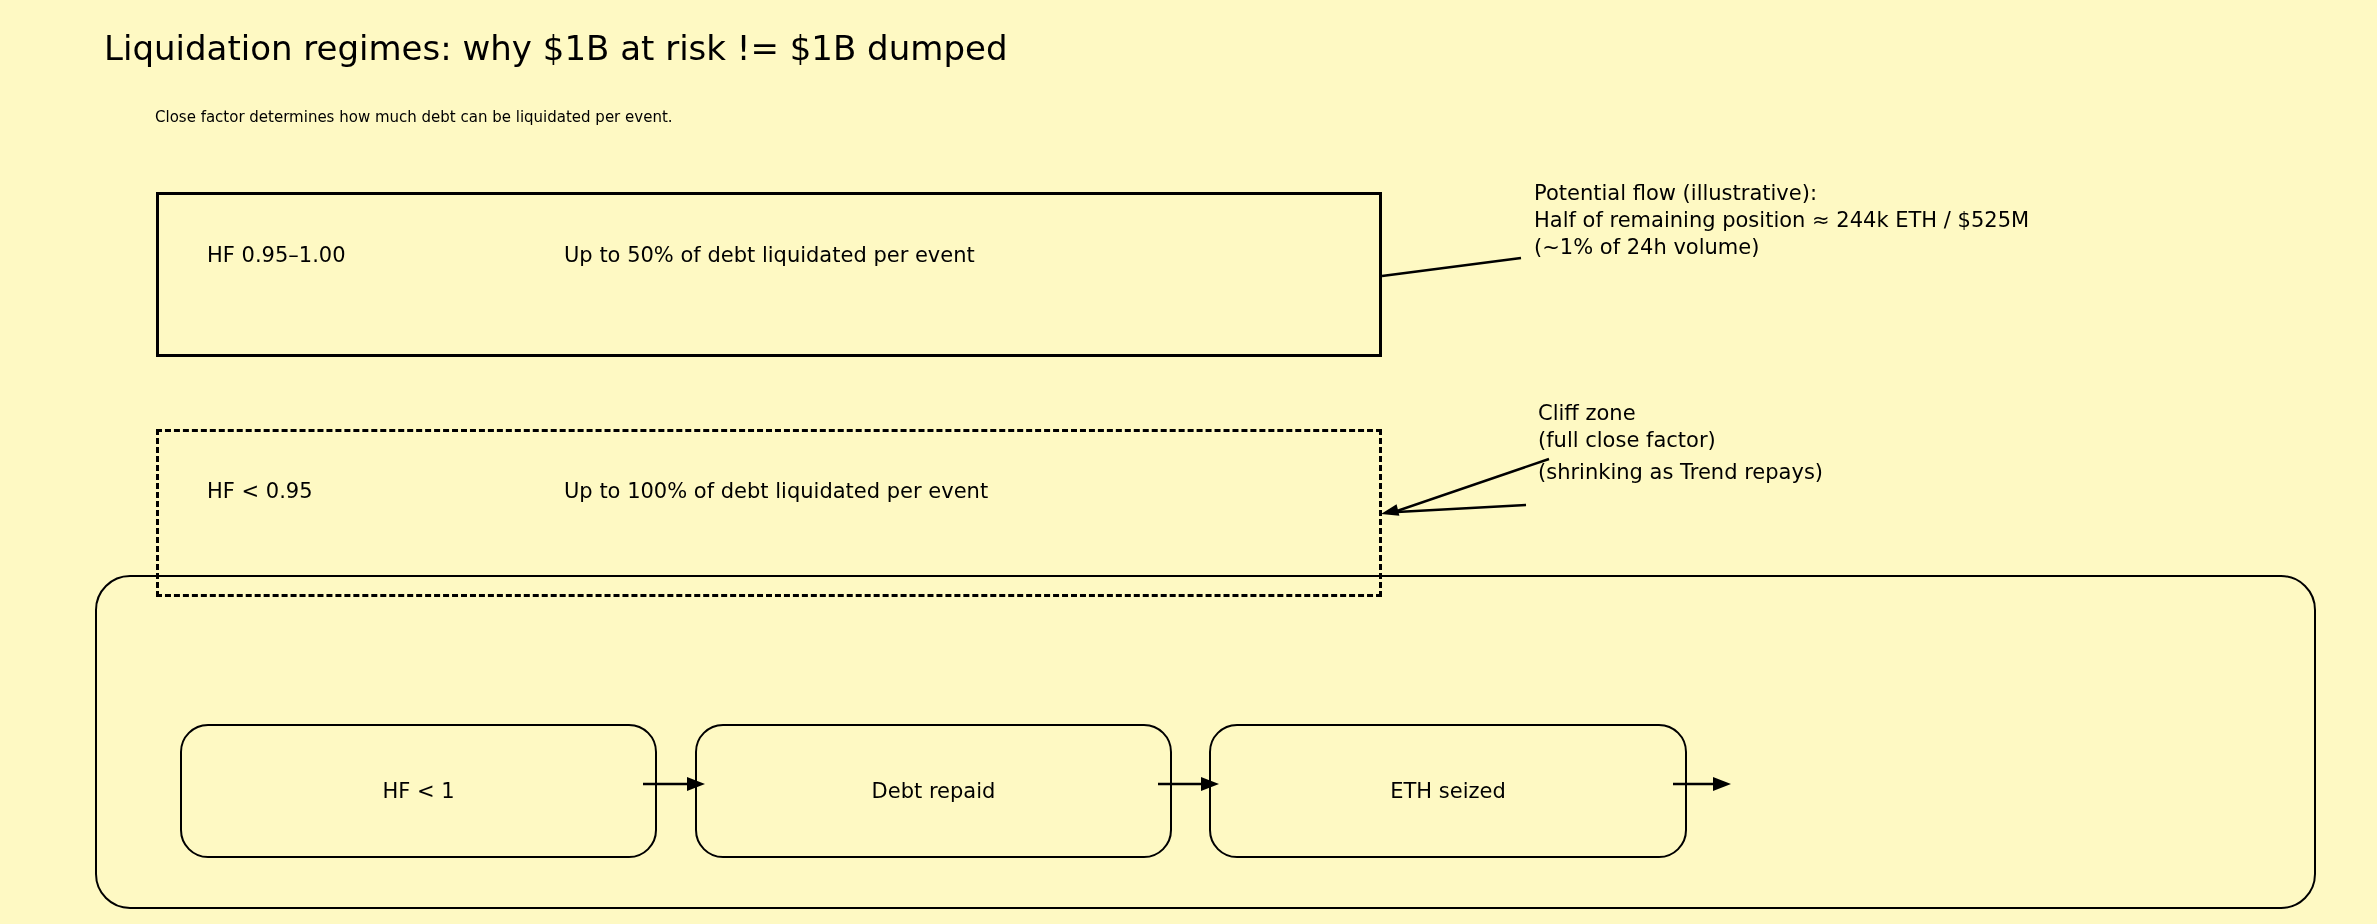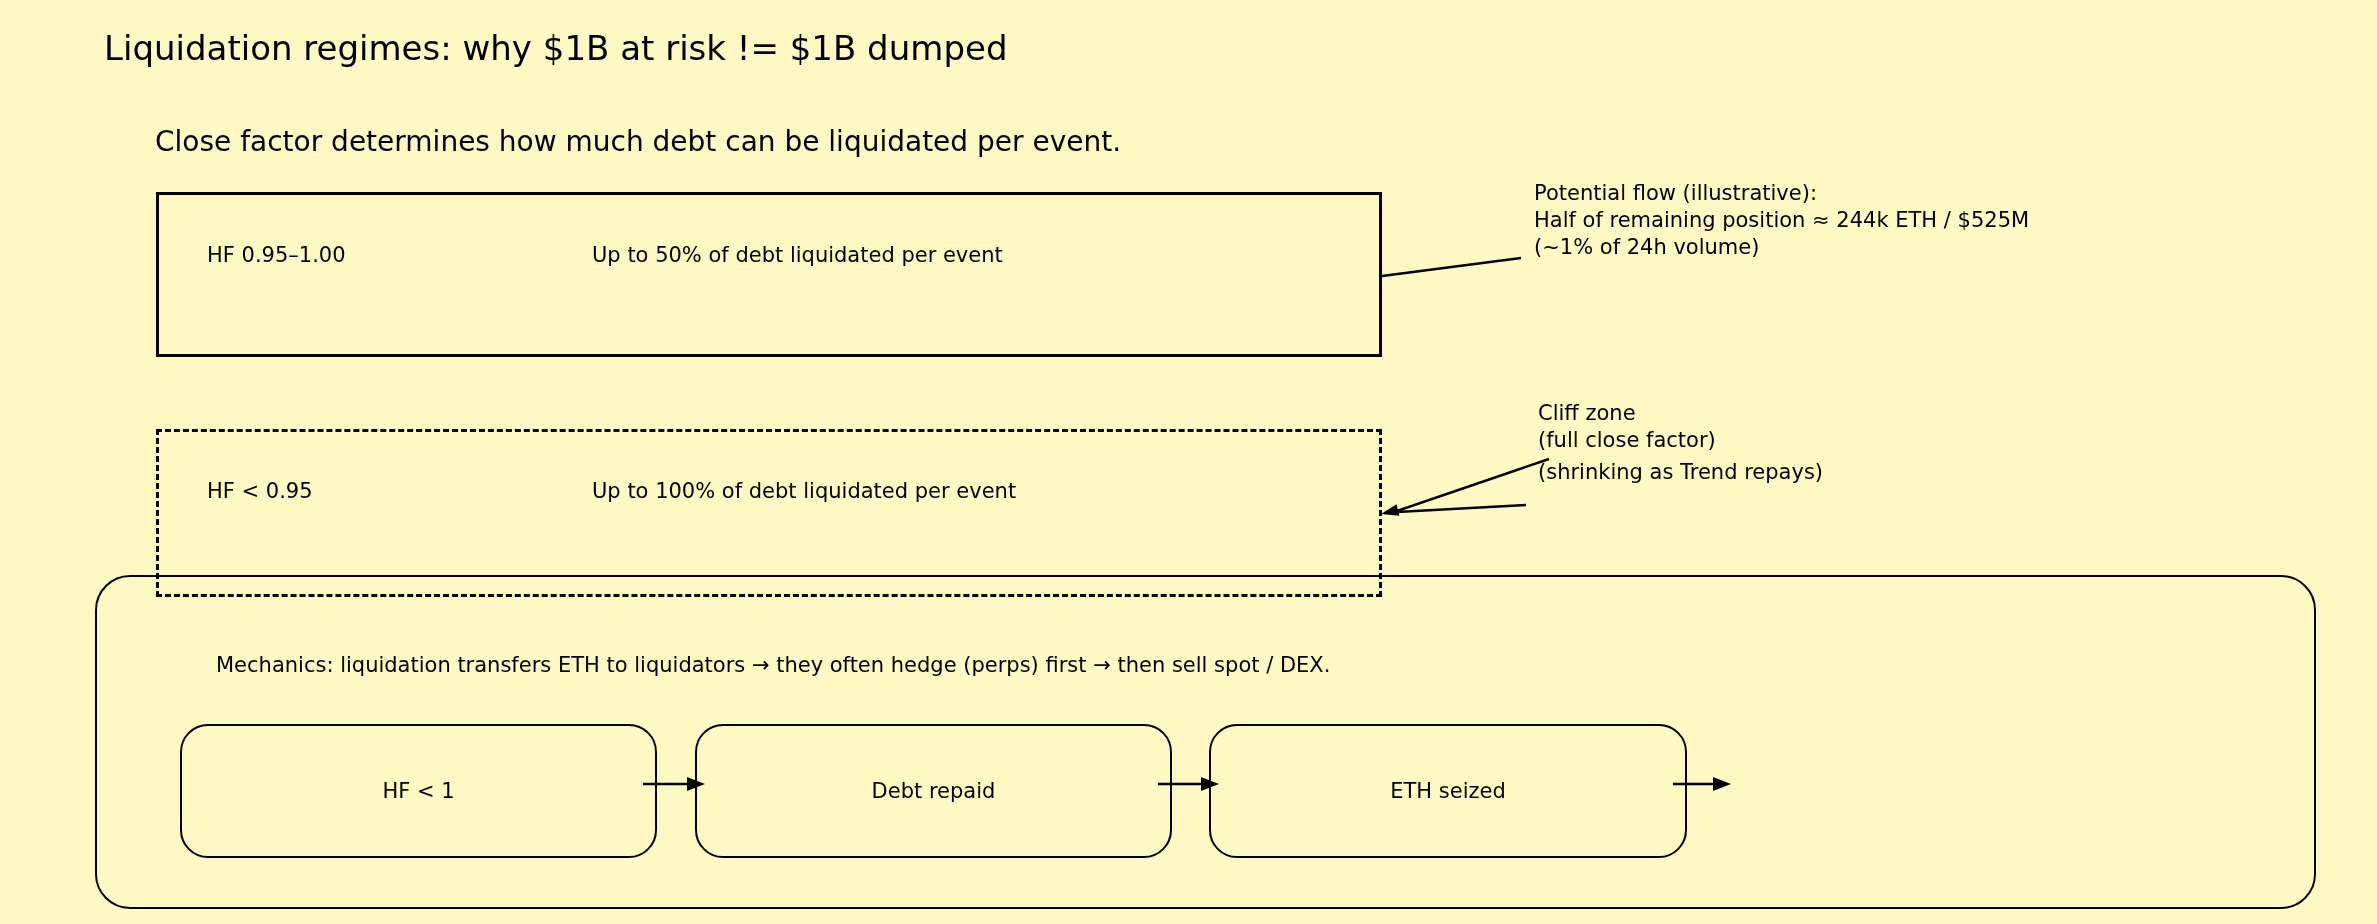--- a/index.html
+++ b/index.html
@@ -17,22 +17,22 @@
     color: #000000;
   }
   .abs { position: absolute; }
   .title {
     left: 104px; top: 28px;
     font-size: 34px;
     color: #000000;
     white-space: nowrap;
   }
   .subtitle {
-    left: 155px; top: 125px;
-    font-size: 28px;
+    left: 155px; top: 108px;
+    font-size: 15px;
     white-space: nowrap;
   }
   .regime-box {
     left: 156px;
     width: 1220px;
     background: transparent;
   }
   .regime-box.solid {
     top: 192px; height: 159px;
     border: 3px solid #000000;
@@ -40,21 +40,21 @@
   .regime-box.dashed {
     top: 429px; height: 162px;
     border: 3px dashed #000000;
   }
   .regime-range {
     left: 207px;
     font-size: 21px;
     white-space: nowrap;
   }
   .regime-rule {
-    left: 592px;
+    left: 564px;
     font-size: 21px;
     white-space: nowrap;
   }
   .annot {
     font-size: 21px;
     line-height: 27px;
     white-space: nowrap;
   }
   .mechanics-container {
     left: 95px; top: 575px;
@@ -117,21 +117,20 @@
   <div class="abs annot" style="left:1538px; top:400px">
     <div>Cliff zone</div>
     <div>(full close factor)</div>
   </div>
 
   <div class="abs annot" style="left:1538px; top:459px">
     <div>(shrinking as Trend repays)</div>
   </div>
 
   <div class="abs mechanics-container"></div>
-  <div class="abs mechanics-caption">Mechanics: liquidation transfers ETH to liquidators → they often hedge (perps) first → then sell spot / DEX.</div>
 
   <div class="abs step-box step-1">
     <span>HF &lt; 1</span>
   </div>
   <div class="abs step-box step-2">
     <span>Debt repaid</span>
   </div>
   <div class="abs step-box step-3">
     <span>ETH seized</span>
   </div>

